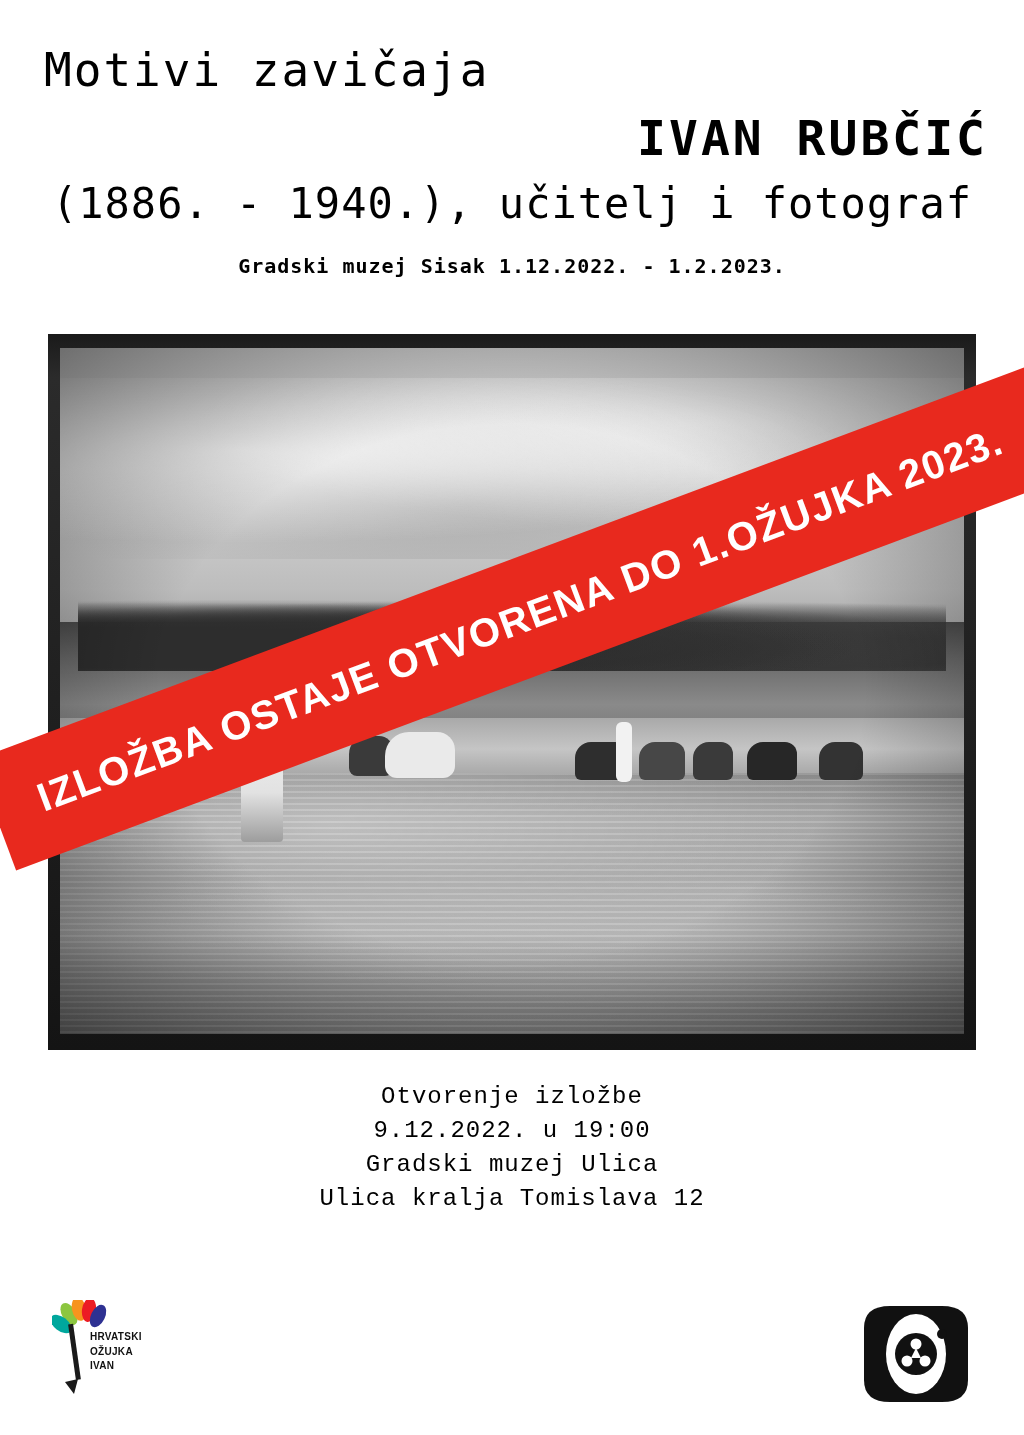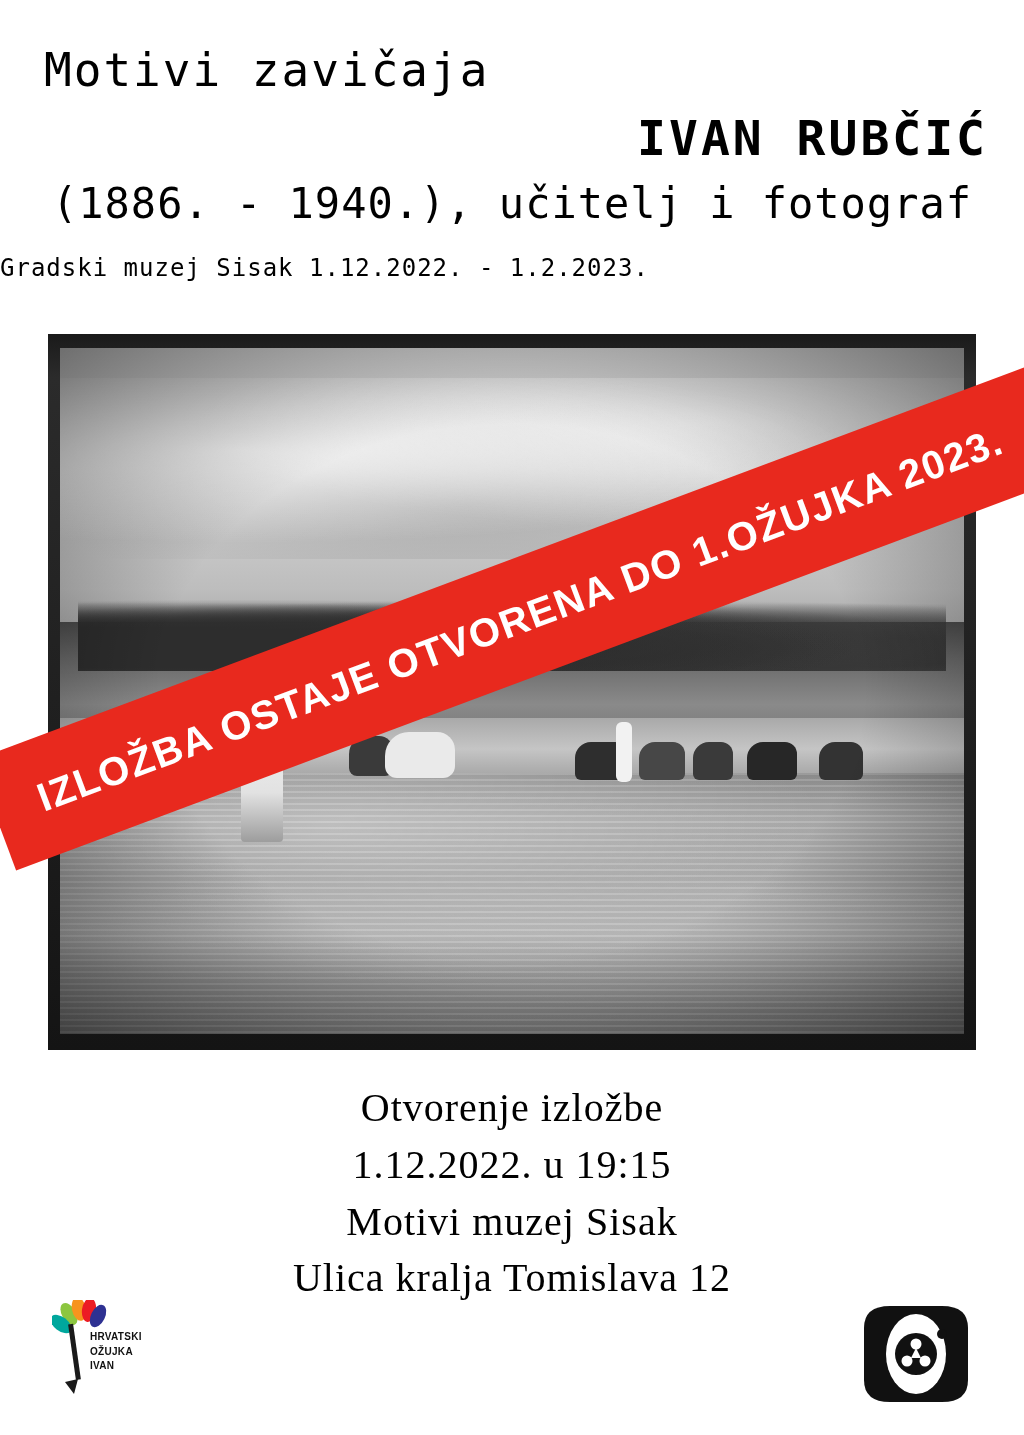--- a/index.html
+++ b/index.html
@@ -55,25 +55,26 @@
     font-family: "DejaVu Sans Mono", monospace;
     font-size: 42px;
     letter-spacing: 1px;
     text-align: center;
     margin-top: 14px;
     line-height: 1.15;
     white-space: nowrap;
   }
   .subtitle {
     font-family: "DejaVu Sans Mono", monospace;
-    font-size: 24px;
+    font-size: 20px;
     letter-spacing: 1px;
-    text-align: left;
+    text-align: center;
     margin-top: 26px;
     white-space: nowrap;
+    font-weight: bold;
   }
 
   
   .photo-wrap {
     position: absolute;
     left: 48px;
     top: 334px;
     width: 928px;
     height: 716px;
     overflow: hidden;
@@ -259,22 +260,22 @@
 
   
   .footer {
     position: absolute;
     left: 0;
     top: 1080px;
     width: 1024px;
     text-align: center;
   }
   .footer .line {
-    font-family: Liberation Serif, serif;
-    font-size: 40px;
+    font-family: Liberation Mono, monospace;
+    font-size: 24px;
     letter-spacing: 1px;
     line-height: 1.42;
     white-space: nowrap;
   }
 
   
   .logo-left {
     position: absolute;
     left: 52px;
     top: 1300px;
@@ -334,22 +335,22 @@
       <div class="vignette"></div>
     </div>
   </div>
 
   <div class="banner">
     <span class="banner-text">IZLOŽBA OSTAJE OTVORENA DO 1.OŽUJKA 2023.</span>
   </div>
 
   <div class="footer">
     <div class="line">Otvorenje izložbe</div>
-    <div class="line">1.12.2022. u 19:15</div>
-    <div class="line">Motivi muzej Sisak</div>
+    <div class="line">9.12.2022. u 19:00</div>
+    <div class="line">Gradski muzej Ulica</div>
     <div class="line">Ulica kralja Tomislava 12</div>
   </div>
 
   <div class="logo-left">
     <svg width="130" height="110" viewBox="0 0 130 110">
       <g>
         <ellipse cx="17" cy="14" rx="7" ry="12" fill="#8cc63f" transform="rotate(-30 17 14)"></ellipse>
         <ellipse cx="27" cy="9" rx="7" ry="12" fill="#f7941e" transform="rotate(-12 27 9)"></ellipse>
         <ellipse cx="37" cy="10" rx="7" ry="12" fill="#ec1c24" transform="rotate(8 37 10)"></ellipse>
         <ellipse cx="46" cy="16" rx="7" ry="12" fill="#2e3192" transform="rotate(26 46 16)"></ellipse>

